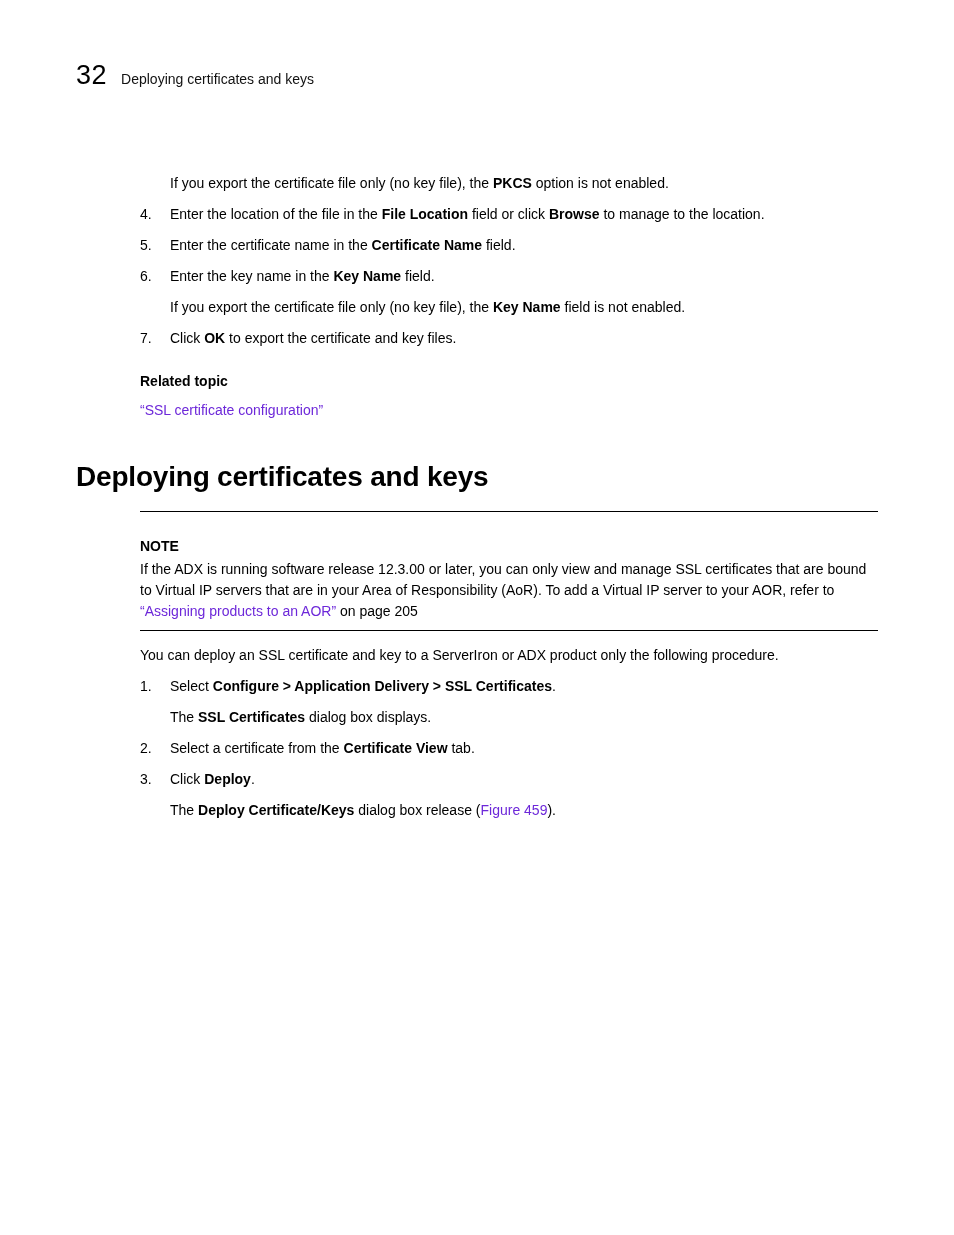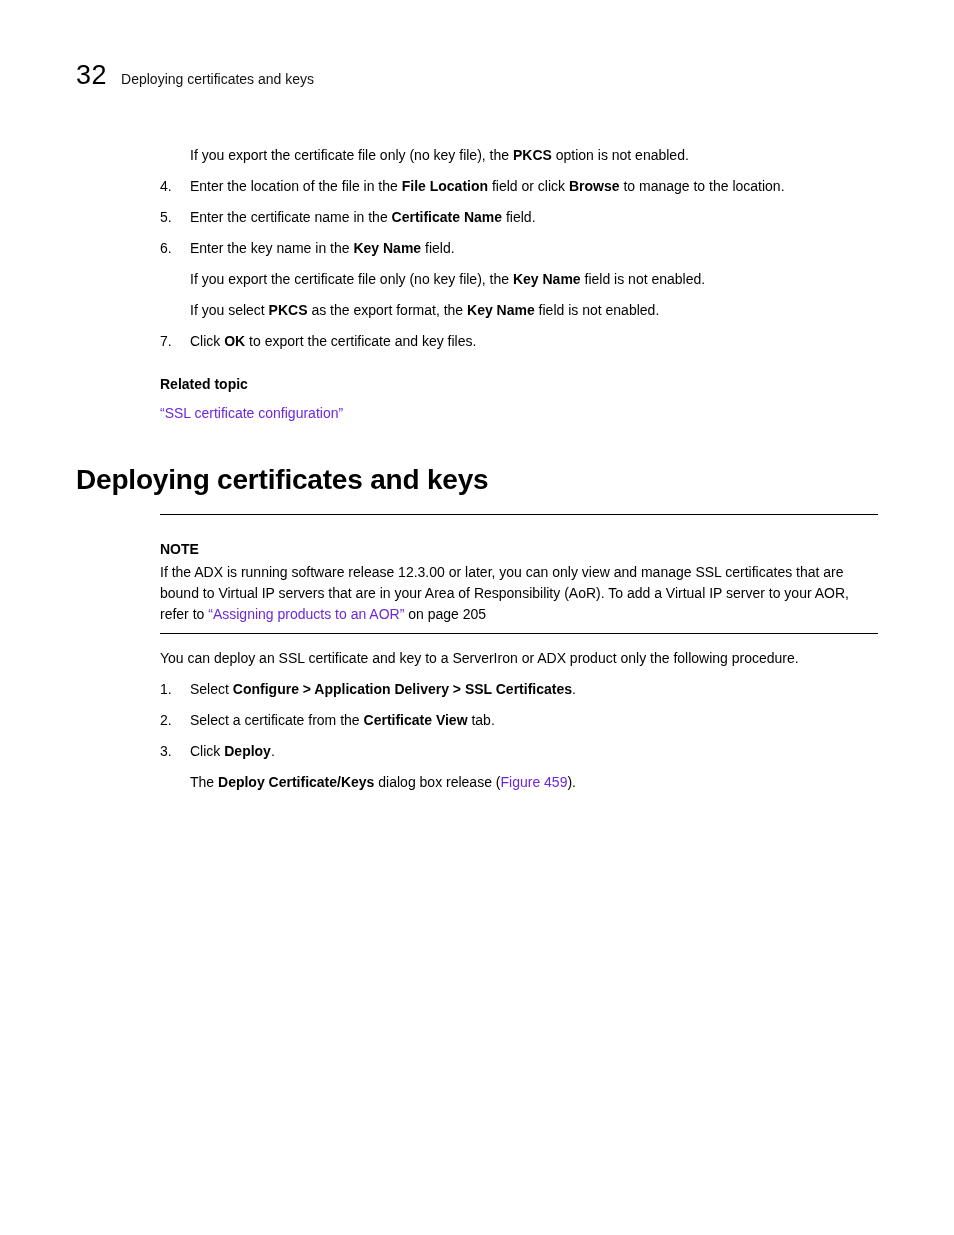--- a/index.html
+++ b/index.html
@@ -16,34 +16,34 @@
     position: relative;
     width: 954px;
     height: 1235px;
     box-sizing: border-box;
     padding: 60px 76px 0 76px;
   }
   .running-head {
     display: flex;
     align-items: baseline;
     gap: 14px;
-    margin-bottom: 54px;
+    margin-bottom: 82px;
   }
   .chapnum {
     font-size: 27px;
     font-weight: 400;
     letter-spacing: 0.5px;
   }
   .runtitle {
     font-size: 14px;
     font-weight: 400;
     color: #111;
   }
   .bodycol {
-    margin-left: 84px; 
+    margin-left: 64px; 
     font-size: 14px;
     line-height: 1.5;
     color: #000;
   }
   .para {
     margin: 0 0 10px 0;
   }
   ol.steps {
     list-style: none;
     padding: 0;
@@ -121,23 +121,20 @@
       <li>
         <span class="num">5.</span>
         <span>Enter the certificate name in the </span><span class="b">Certificate Name</span><span> field.</span>
       </li>
       <li>
         <span class="num">6.</span>
         <span>Enter the key name in the </span><span class="b">Key Name</span><span> field.</span>
         <div class="sub">
           <span>If you export the certificate file only (no key file), the </span><span class="b">Key Name</span><span> field is not enabled.</span>
         </div>
-        <div class="sub">
-          <span>If you select </span><span class="b">PKCS</span><span> as the export format, the </span><span class="b">Key Name</span><span> field is not enabled.</span>
-        </div>
       </li>
       <li>
         <span class="num">7.</span>
         <span>Click </span><span class="b">OK</span><span> to export the certificate and key files.</span>
       </li>
     </ol>
 
     <div class="related-heading">Related topic</div>
     <a href="#" class="link">“SSL certificate configuration”</a>
 
@@ -153,20 +150,23 @@
         <span>If the ADX is running software release 12.3.00 or later, you can only view and manage SSL certificates that are bound to Virtual IP servers that are in your Area of Responsibility (AoR). To add a Virtual IP server to your AOR, refer to </span><a href="#" class="link">“Assigning products to an AOR”</a><span> on page 205</span>
       </span>
     </div>
 
     <p class="para">You can deploy an SSL certificate and key to a ServerIron or ADX product only the following procedure.</p>
 
     <ol class="steps">
       <li>
         <span class="num">1.</span>
         <span>Select </span><span class="b">Configure &gt; Application Delivery &gt; SSL Certificates</span><span>.</span>
+        <div class="sub">
+          <span>The </span><span class="b">SSL Certificates</span><span> dialog box displays.</span>
+        </div>
       </li>
       <li>
         <span class="num">2.</span>
         <span>Select a certificate from the </span><span class="b">Certificate View</span><span> tab.</span>
       </li>
       <li>
         <span class="num">3.</span>
         <span>Click </span><span class="b">Deploy</span><span>.</span>
         <div class="sub">
           <span>The </span><span class="b">Deploy Certificate/Keys</span><span> dialog box release (</span><a href="#" class="link">Figure 459</a><span>).</span>

